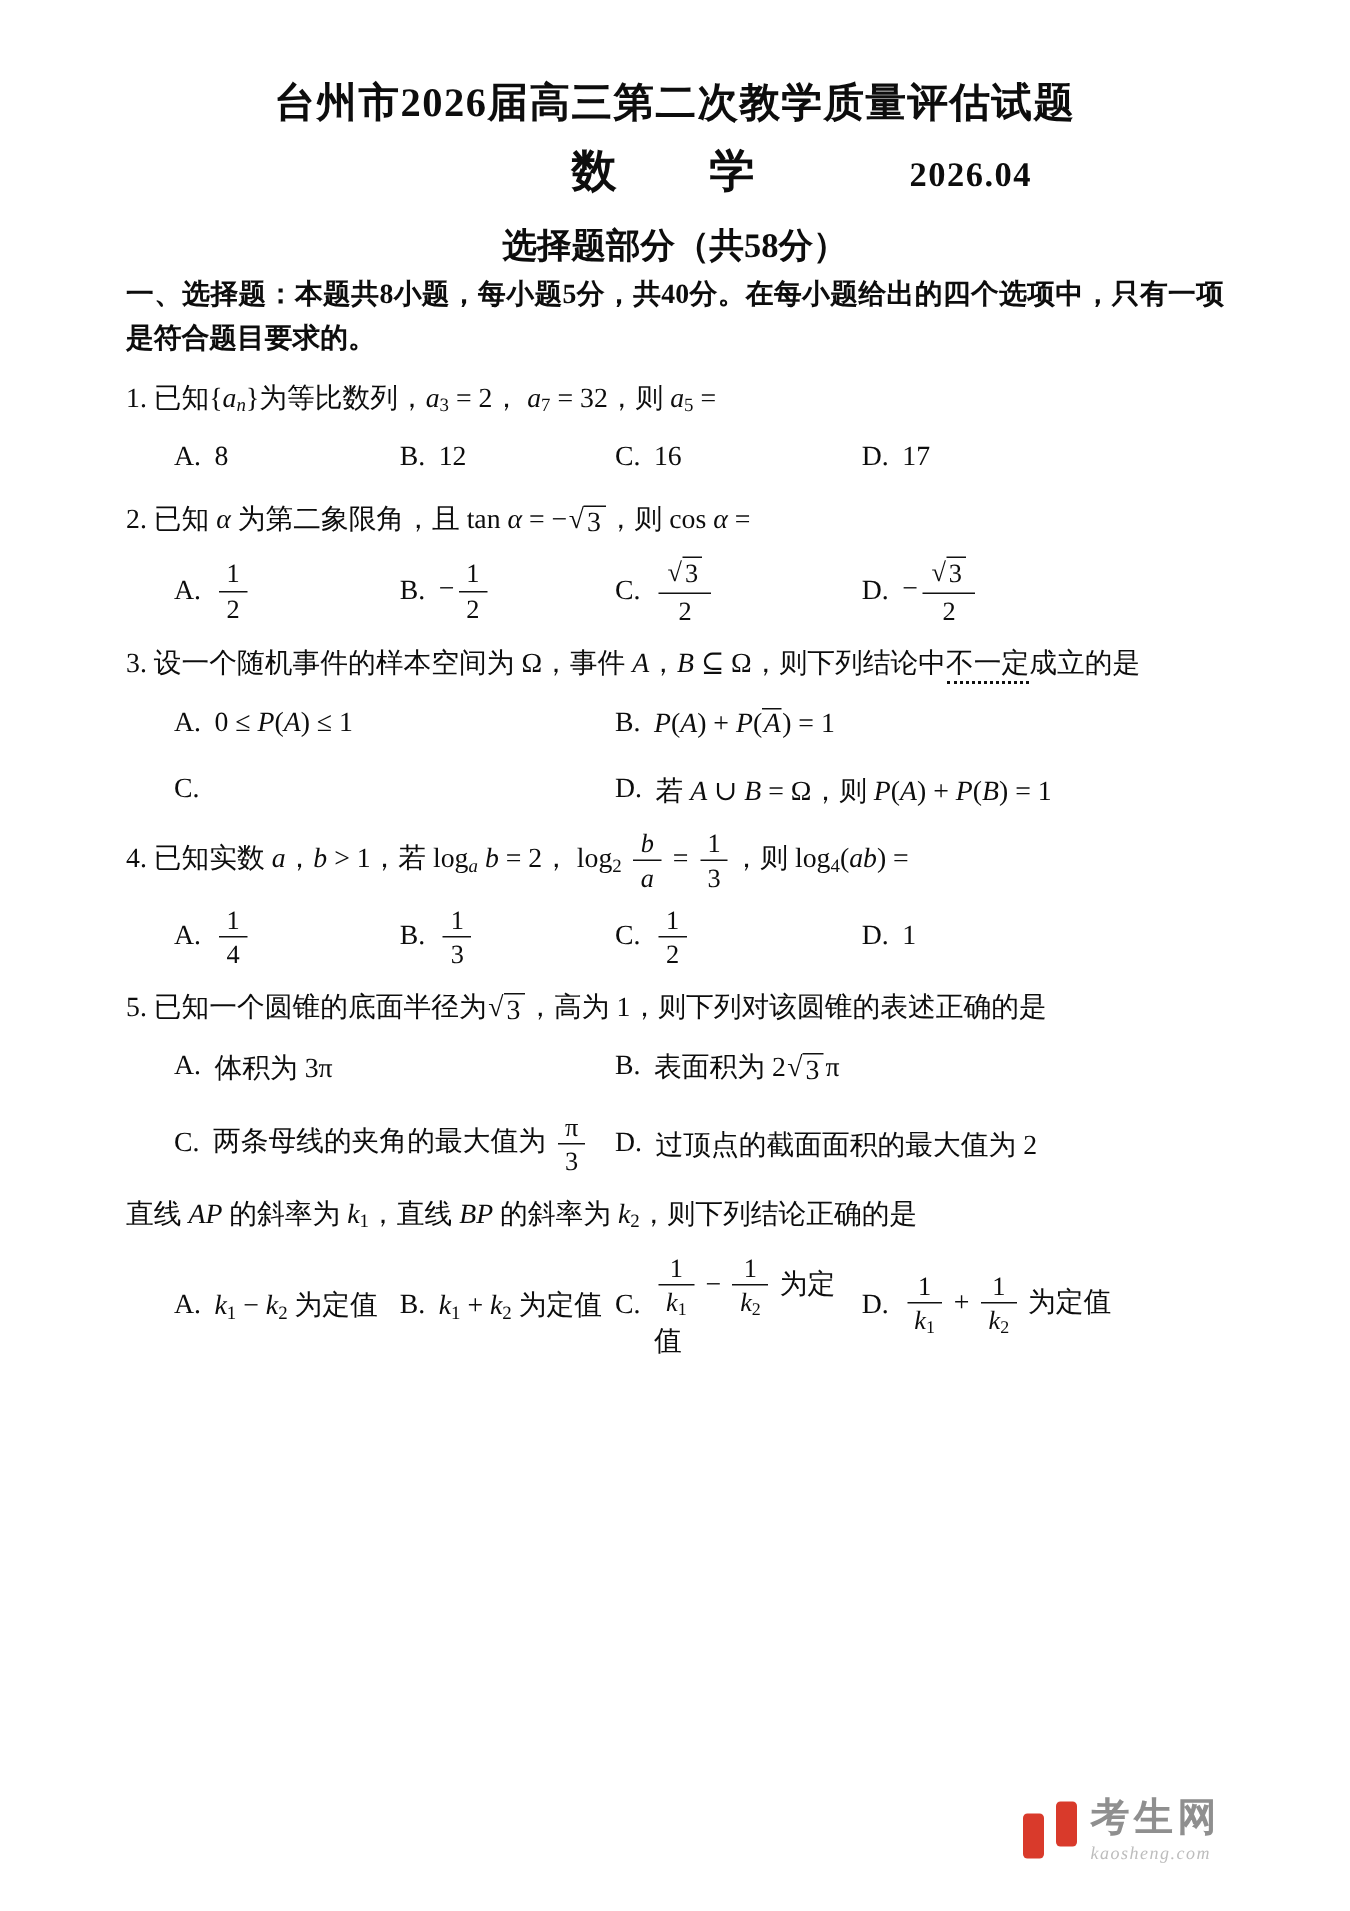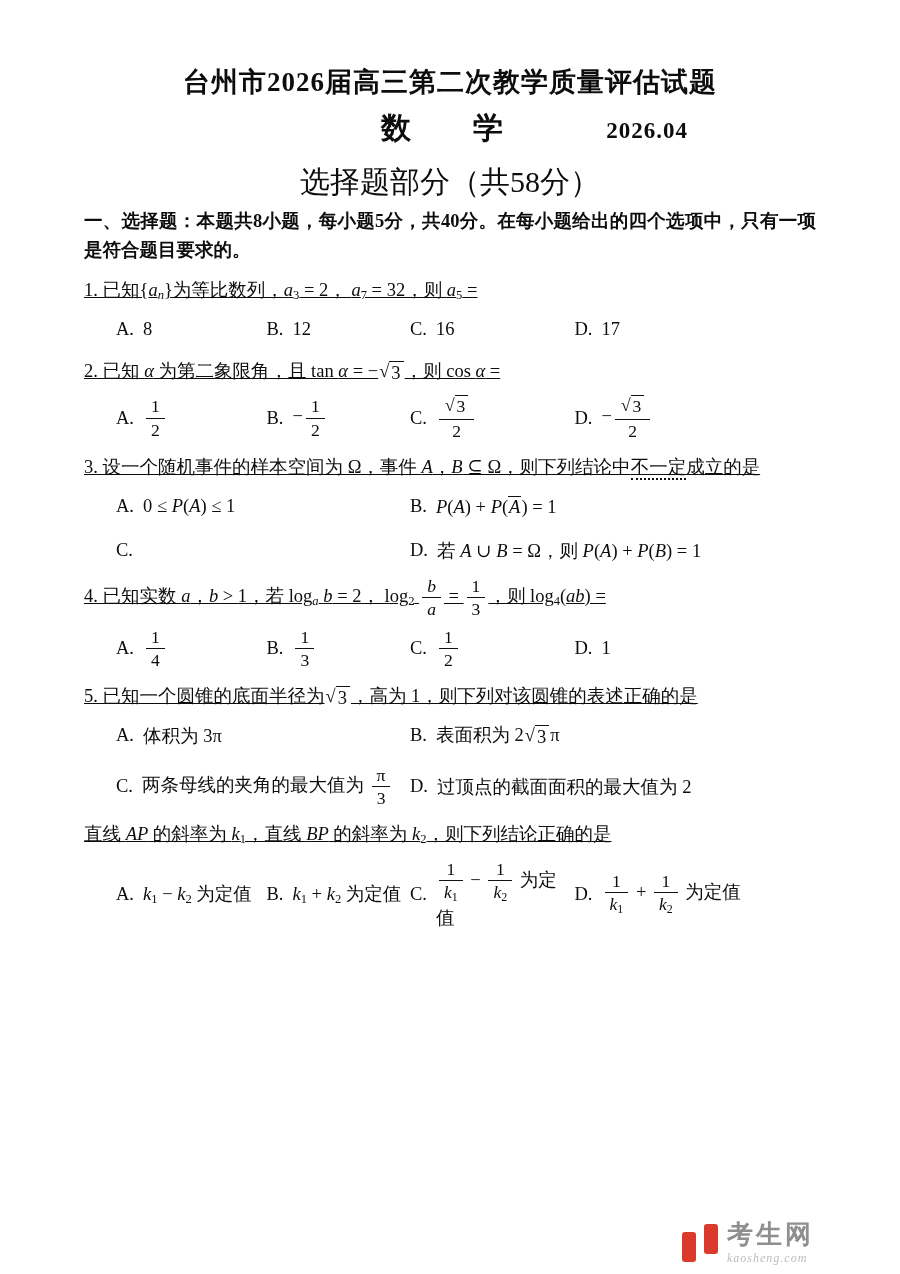--- a/index.html
+++ b/index.html
@@ -1,46 +1,46 @@
 <!DOCTYPE html>
 <html><head>
 <meta charset="utf-8">
 <style>
   html,body{margin:0;padding:0;}
   body{
     width:900px;height:1274px;position:relative;background:#ffffff;
     font-family:"Liberation Serif","DejaVu Serif",serif;color:#0d0d0d;
     overflow:hidden;
   }
-  .page{padding:64px 84px 0 84px;}
+  .page{padding:50px 84px 0 84px;}
   .title{text-align:center;font-size:27px;font-weight:700;letter-spacing:1px;}
   .subject-line{position:relative;text-align:center;margin-top:8px;height:44px;}
   .subject{font-size:30px;font-weight:700;letter-spacing:16px;margin-top:28px;}
   .exam-date{position:absolute;right:128px;top:10px;font-size:23px;font-weight:700;letter-spacing:1px;}
   .intro{font-size:17.5px;font-weight:700;line-height:1.6;margin-top:8px;text-align:justify;}
-  .section-title{text-align:center;font-size:30px;font-weight:400;margin:10px 0 4px;}
+  .section-title{text-align:center;font-size:23px;font-weight:700;margin:10px 0 4px;}
   .instruction{font-size:18.5px;font-weight:700;line-height:1.55;text-align:justify;margin-bottom:6px;}
   .question{margin-top:10px;}
-  .stem{font-size:18.5px;line-height:1.75;margin:4px 0;text-decoration:underline;}
+  .stem{font-size:18.5px;line-height:1.75;margin:4px 0;}
   .opts{padding-left:32px;margin:8px 0 2px;}
   .opts.row{display:grid;grid-template-columns:21.5% 20.5% 23.5% 34.5%;align-items:center;}
   .opts.grid{display:grid;grid-template-columns:42% 58%;row-gap:14px;align-items:center;}
   .opt{font-size:18.5px;display:flex;align-items:center;gap:9px;min-height:30px;}
   .mi{font-style:italic;}
   sub,sup{font-size:0.68em;}
   sub{vertical-align:-0.25em;}
   .frac{display:inline-flex;flex-direction:column;text-align:center;vertical-align:middle;margin:0 3px;line-height:1.15;font-size:0.95em;}
   .frac .num{border-bottom:1.6px solid #111;padding:0 5px 1px;}
   .frac .den{padding:1px 5px 0;}
   .sqrt{display:inline-flex;align-items:flex-start;margin:0 1px;}
   .rsign{line-height:1.15;}
   .rad{border-top:1.6px solid #111;line-height:1.25;padding:0 3px 0 2px;}
   .bar{border-top:1.5px solid #111;padding:0 1px;display:inline-block;line-height:1.1;}
   .emph{border-bottom:2.2px dotted #111;padding-bottom:1px;}
-  .watermark{position:absolute;right:86px;bottom:9px;display:flex;align-items:center;gap:9px;}
+  .watermark{position:absolute;right:86px;bottom:32px;display:flex;align-items:center;gap:9px;}
   .logo{width:36px;height:38px;position:relative;flex:0 0 auto;}
   .logo .b1,.logo .b2{position:absolute;width:14px;background:#d93a2b;border-radius:3px;}
   .logo .b1{left:0;top:8px;height:30px;}
   .logo .b2{right:0;top:0;height:30px;}
   .brand-text{display:flex;flex-direction:column;line-height:1.1;}
   .brand-name{font-size:26px;color:#8f8f8f;font-weight:700;letter-spacing:3px;}
   .brand-site{font-size:12px;color:#bdbdbd;letter-spacing:1px;margin-top:2px;font-style:italic;}
 </style>
 </head>
 <body>

